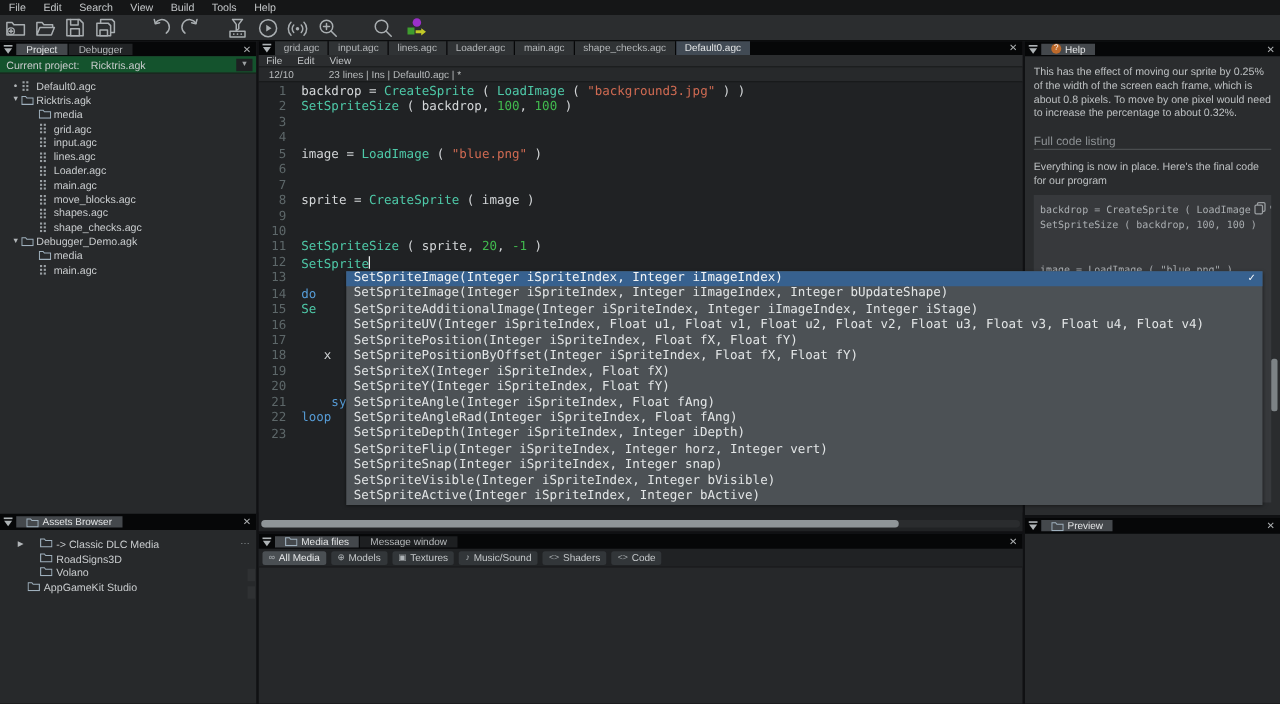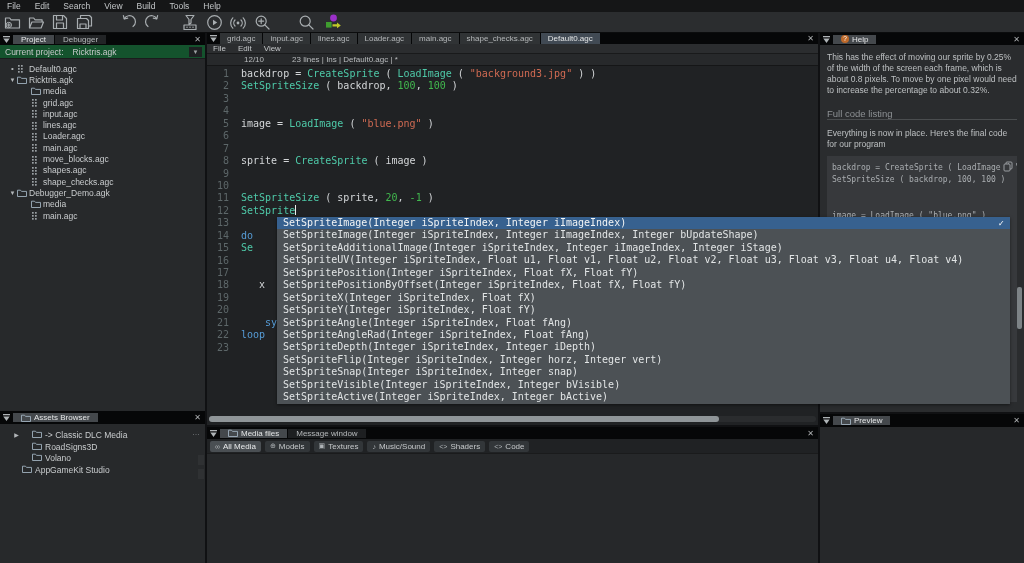--- a/index.html
+++ b/index.html
@@ -36,21 +36,21 @@
   .arow .mark{width:10px;text-align:center;font-size:6px;color:#b2b6b9;flex:0 0 10px;padding-left:3px;}
   #assets-tree{padding-top:5px;}
   .asb{position:absolute;right:1px;width:6px;background:#2f3133;}
   
   #editor-panel{left:207px;top:33px;width:611px;height:392px;background:#202224;}
   #editor-tabs{height:11px;background:#060708;display:flex;align-items:stretch;position:relative;}
   .etab{padding:0 7px;font-size:8px;display:flex;align-items:center;color:#b4b7b9;background:#303335;margin-right:1px;}
   .etab.active{background:#414a54;color:#e4e6e7;}
   #editor-menu{height:10px;background:#2b2d2f;display:flex;align-items:center;border-bottom:1px solid #191a1b;}
   #editor-menu span{padding:0 6px;font-size:8px;color:#c3c6c8;}
-  #editor-status{height:12px;background:#27292b;border-bottom:1px solid #151617;display:flex;align-items:center;font-size:8px;color:#b9bcbe;padding-left:29px;}
+  #editor-status{height:12px;background:#27292b;border-bottom:1px solid #151617;display:flex;align-items:center;font-size:8px;color:#b9bcbe;}
   #editor-status .cur{padding:0 10px 0 8px;}
   #editor-status .inf{padding-left:18px;}
   #code-area{position:relative;height:344px;background:#202224;padding-top:2px;font-family:"DejaVu Sans Mono",monospace;font-size:10px;}
   .cline{height:12.45px;display:flex;white-space:pre;line-height:12.45px;}
   .lnum{width:22px;text-align:right;color:#5d6769;flex:0 0 22px;}
   .ltxt{padding-left:12px;color:#d3d6d8;}
   .tok-t{color:#d3d6d8;} .tok-f{color:#4ec9a8;} .tok-s{color:#cf6a52;} .tok-n{color:#41b94e;} .tok-k{color:#569cd6;}
   .caret{display:inline-block;width:1px;height:10px;background:#eceeee;vertical-align:-1px;}
   #hscroll{position:absolute;left:2px;bottom:3px;height:6px;width:607px;border-radius:3px;background:#2a2c2e;}
   #hscroll .thumb{height:6px;width:510px;border-radius:3px;background:#8f9598;}

